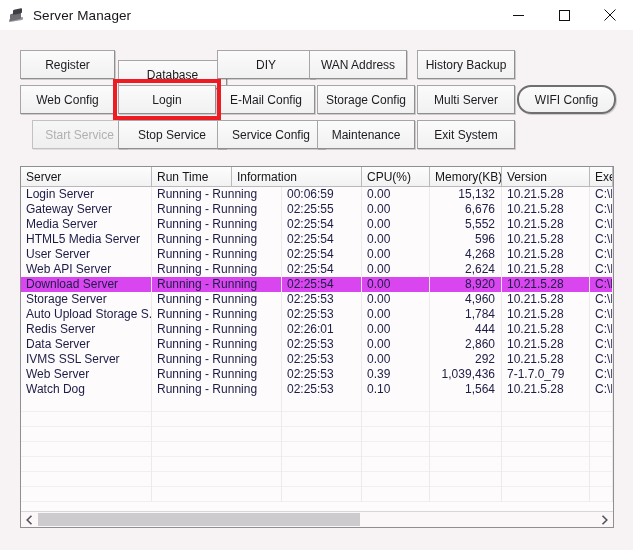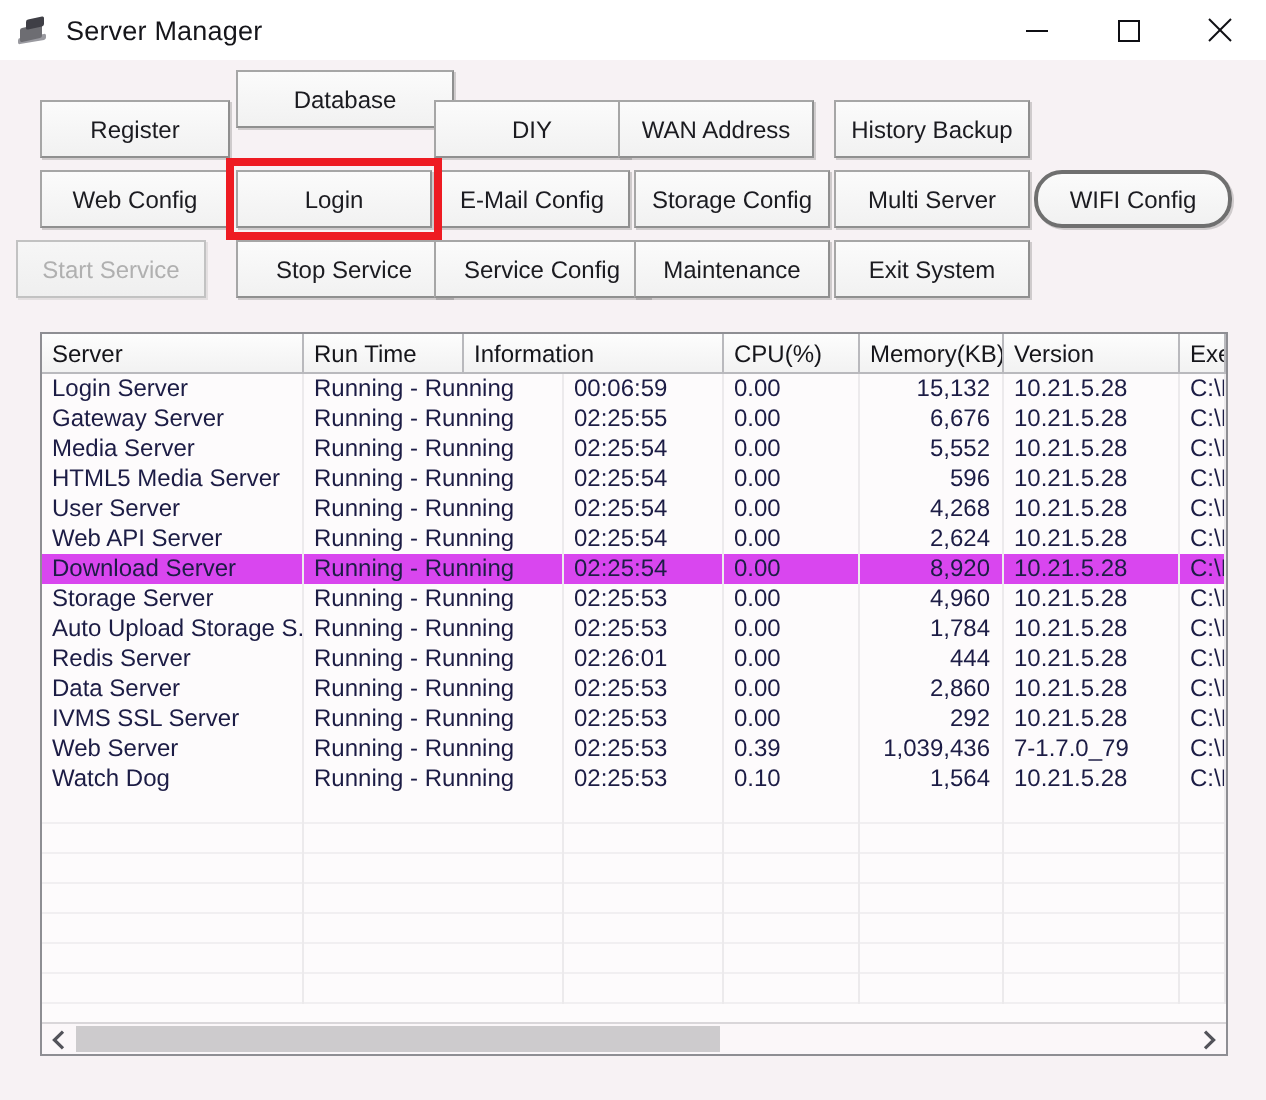--- a/index.html
+++ b/index.html
@@ -215,31 +215,31 @@
 </div>
 <div class="win-btn" id="btn-close">
   <svg width="12" height="12" viewBox="0 0 12 12">
       <line x1="0.5" y1="0.5" x2="11.5" y2="11.5" stroke="#0f0f14" stroke-width="1"></line>
       <line x1="11.5" y1="0.5" x2="0.5" y2="11.5" stroke="#0f0f14" stroke-width="1"></line>
     </svg>
 </div>
 
 <div id="button-grid">
     <button class="tbtn" style="left: 20px; top: 50px; width: 95px;">Register</button>
-    <button class="tbtn" style="left: 118px; top: 35px; width: 109px;">Database</button>
+    <button class="tbtn" style="left: 118px; top: 60px; width: 109px;">Database</button>
     <button class="tbtn" style="left: 217px; top: 50px; width: 98px;">DIY</button>
     <button class="tbtn" style="left: 309px; top: 50px; width: 98px;">WAN Address</button>
     <button class="tbtn" style="left: 417px; top: 50px; width: 98px;">History Backup</button>
     <button class="tbtn" style="left: 20px; top: 85px; width: 95px;">Web Config</button>
     <button class="tbtn" style="left: 118px; top: 85px; width: 98px;">Login</button>
     <button class="tbtn" style="left: 217px; top: 85px; width: 98px;">E-Mail Config</button>
     <button class="tbtn" style="left: 317px; top: 85px; width: 98px;">Storage Config</button>
     <button class="tbtn" style="left: 417px; top: 85px; width: 98px;">Multi Server</button>
     <button class="tbtn focused" style="left: 517px; top: 85px; width: 99px; border-radius: 14px;">WIFI Config</button>
-    <button class="tbtn disabled" style="left: 8px; top: 120px; width: 95px;">Start Service</button>
+    <button class="tbtn disabled" style="left: 32px; top: 120px; width: 95px;">Start Service</button>
     <button class="tbtn" style="left: 118px; top: 120px; width: 108px; text-align: center;">Stop Service</button>
     <button class="tbtn" style="left: 217px; top: 120px; width: 108px;">Service Config</button>
     <button class="tbtn" style="left: 317px; top: 120px; width: 98px;">Maintenance</button>
     <button class="tbtn" style="left: 417px; top: 120px; width: 98px;">Exit System</button>
   </div>
 
 <div id="login-highlight"></div>
 
 <div id="grid-panel">
   <div id="grid-head">

